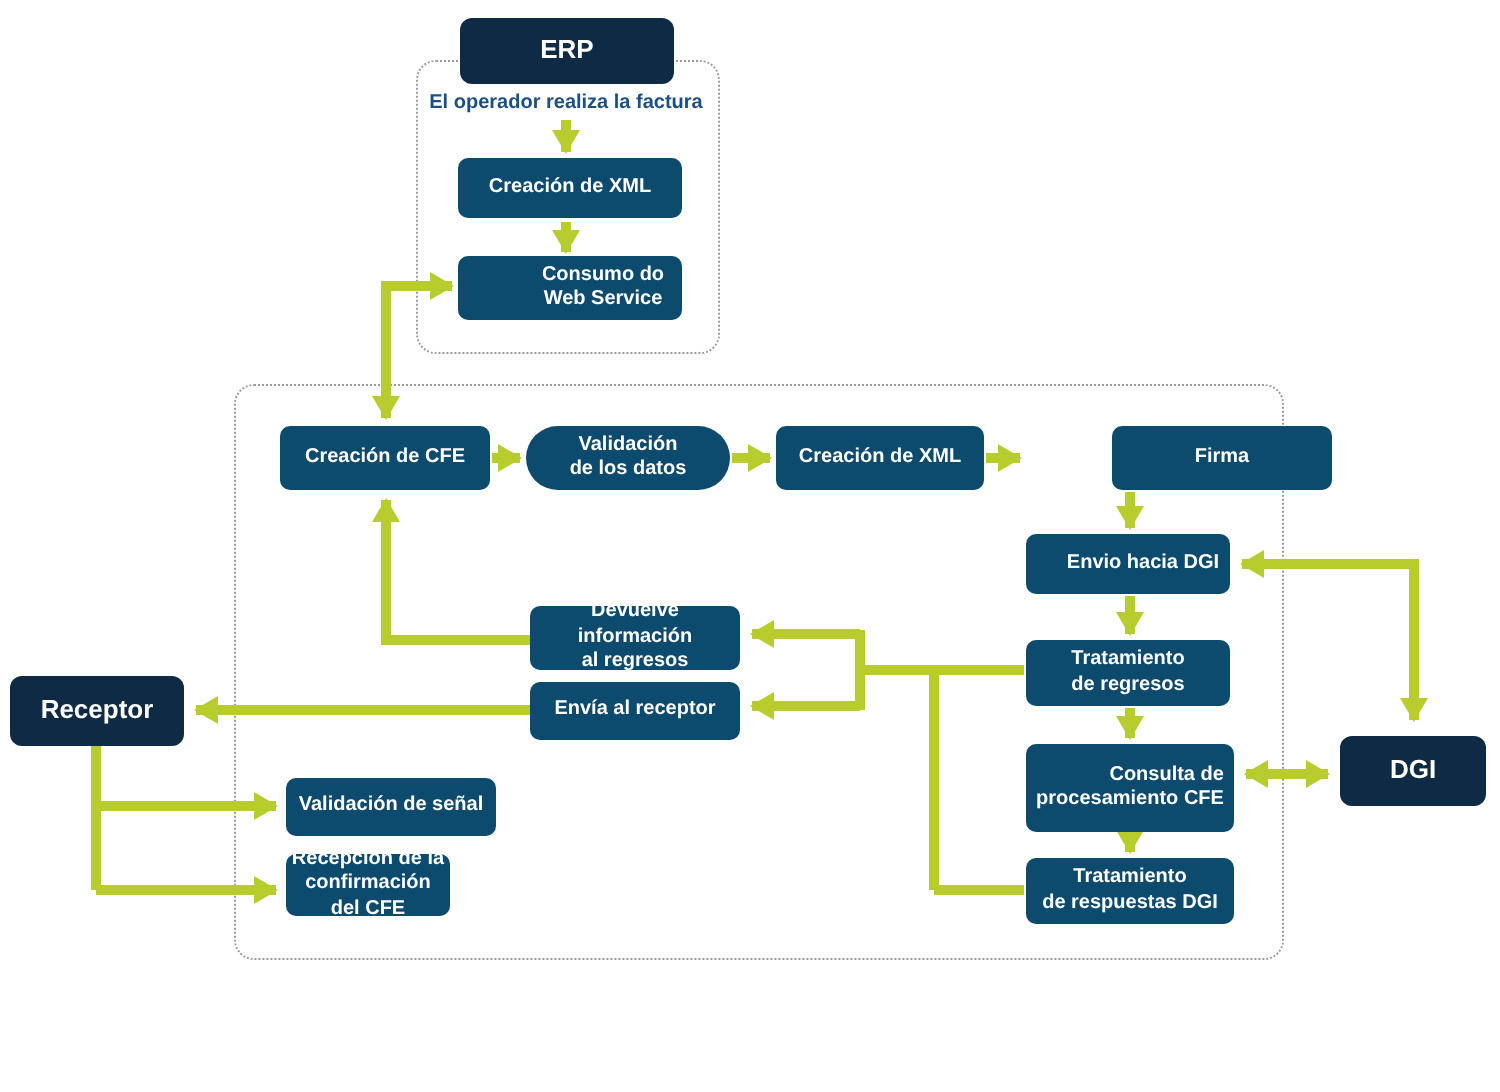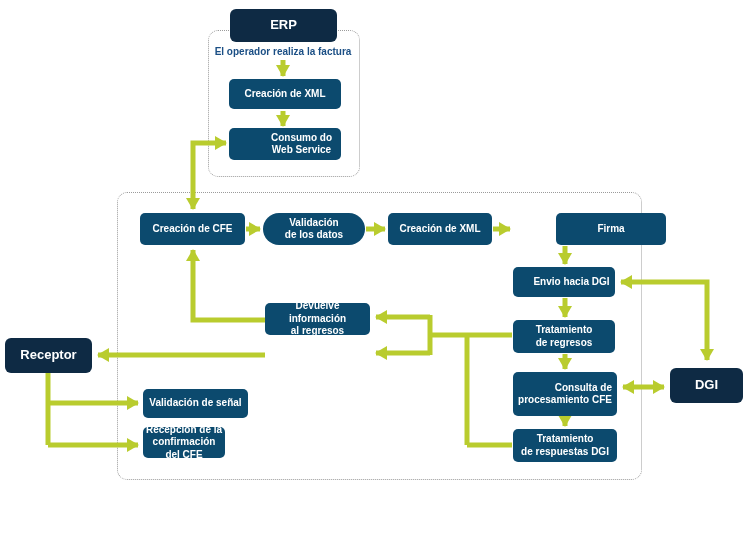--- a/index.html
+++ b/index.html
@@ -78,20 +78,21 @@
   <div class="node" style="left:513px;top:267px;width:102px;height:30px;padding-left:17px;">Envio hacia DGI</div>
   <div class="node" style="left:513px;top:320px;width:102px;height:33px;">Tratamiento
 de regresos</div>
   <div class="node" style="left:513px;top:372px;width:104px;height:44px;text-align:right;">Consulta de
 procesamiento CFE</div>
   <div class="node" style="left:513px;top:429px;width:104px;height:33px;">Tratamiento
 de respuestas DGI</div>
 
   <div class="node" style="left:265px;top:303px;width:105px;height:32px;">Devuelve información
 al regresos</div>
+  <div class="node" style="left:265px;top:341px;width:105px;height:29px;">Envía al receptor</div>
 
   <div class="node" style="left:143px;top:389px;width:105px;height:29px;">Validación de señal</div>
   <div class="node" style="left:143px;top:427px;width:82px;height:31px;">Recepción de la
 confirmación del CFE</div>
 
   <div class="node dark" style="left:5px;top:338px;width:87px;height:35px;">Receptor</div>
   <div class="node dark" style="left:670px;top:368px;width:73px;height:35px;">DGI</div>
 
 </div>
 

